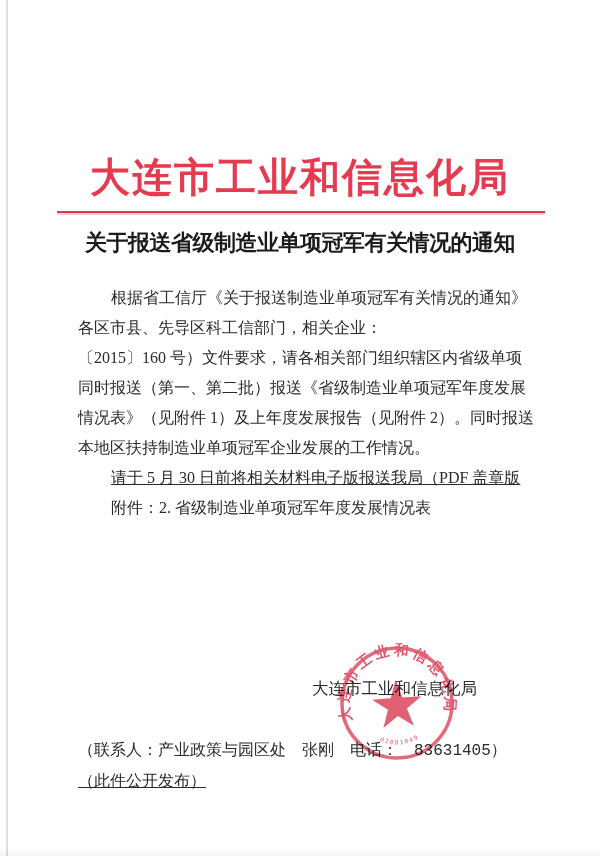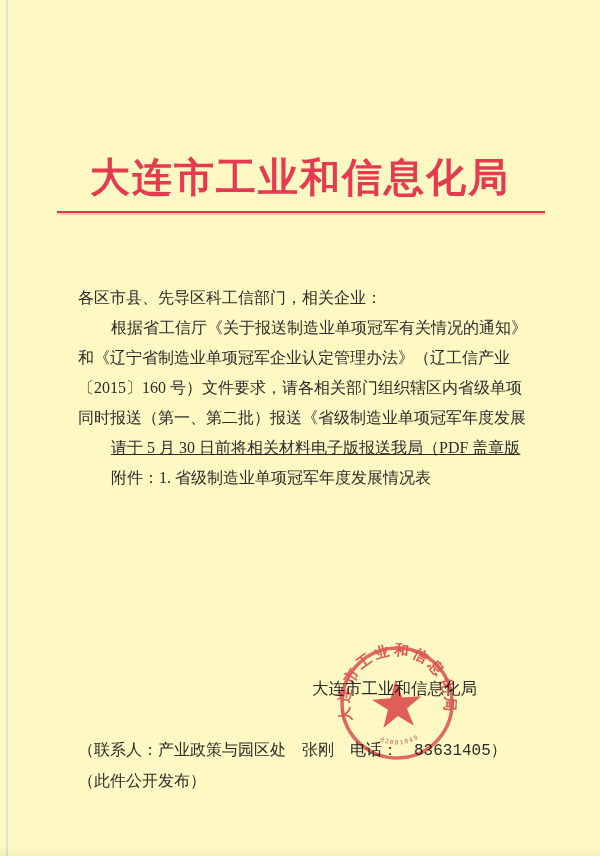--- a/index.html
+++ b/index.html
@@ -1,21 +1,21 @@
 <!DOCTYPE html>
 <html><head>
 <meta charset="utf-8">
 <style>
   html, body { margin: 0; padding: 0; background: #e9e9e7; }
   .page {
     position: relative;
     width: 600px;
     height: 856px;
     margin: 0 auto;
-    background: #fef9c3;
+    background: #ffffff;
     overflow: hidden;
     font-family: "Liberation Serif", "DejaVu Serif", serif;
     color: #262626;
   }
   .scan-edge {
     position: absolute;
     left: 6px; top: 0;
     width: 2px; height: 100%;
     background: #dededa;
   }
@@ -87,20 +87,21 @@
     color: #2b2b2b;
     white-space: nowrap;
     font-family: Liberation Mono, monospace;
   }
   .release-line {
     position: absolute;
     left: 78px; top: 771px;
     font-size: 16px;
     color: #2b2b2b;
     white-space: nowrap;
+    text-decoration: underline;
   }
   .seal {
     position: absolute;
     left: 337px; top: 643px;
     width: 120px; height: 120px;
     mix-blend-mode: multiply;
     opacity: 0.88;
     transform: rotate(-4deg);
   }
 </style>
@@ -108,29 +109,31 @@
 <body>
 
 <div class="page">
 
   <div class="scan-edge"></div>
 
   <div class="letterhead">大连市工业和信息化局</div>
 
   <div class="red-rule"></div>
 
+  <div class="doc-title">关于报送省级制造业单项冠军有关情况的通知</div>
 
   <div class="body-block">
+      <div class="body-line" style="padding-left: 33px;">根据省工信厅《关于报送制造业单项冠军有关情况的通知》</div>
       <div class="body-line">各区市县、先导区科工信部门，相关企业：</div>
-      <div class="body-line" style="padding-left: 33px;">根据省工信厅《关于报送制造业单项冠军有关情况的通知》</div>
-      <div class="body-line">和《辽宁省制造业单项冠军企业认定管理办法》（辽工信产业</div>
       <div class="body-line">〔2015〕160 号）文件要求，请各相关部门组织辖区内省级单项</div>
       <div class="body-line">同时报送（第一、第二批）报送《省级制造业单项冠军年度发展</div>
+      <div class="body-line">情况表》（见附件 1）及上年度发展报告（见附件 2）。同时报送</div>
+      <div class="body-line">本地区扶持制造业单项冠军企业发展的工作情况。</div>
       <div class="body-line" style="padding-left: 33px; text-decoration: underline;">请于 5 月 30 日前将相关材料电子版报送我局（PDF 盖章版</div>
-      <div class="body-line" style="padding-left: 33px;">附件：1. 省级制造业单项冠军年度发展情况表</div>
+      <div class="body-line" style="padding-left: 33px;">附件：2. 省级制造业单项冠军年度发展情况表</div>
     </div>
 
   <div class="sig-issuer">大连市工业和信息化局</div>
 
 
   <div class="contact-line">（联系人：产业政策与园区处　张刚　电话：　83631405）</div>
 
   <div class="release-line">（此件公开发布）</div>
 
   <svg class="seal" viewBox="0 0 120 120">

